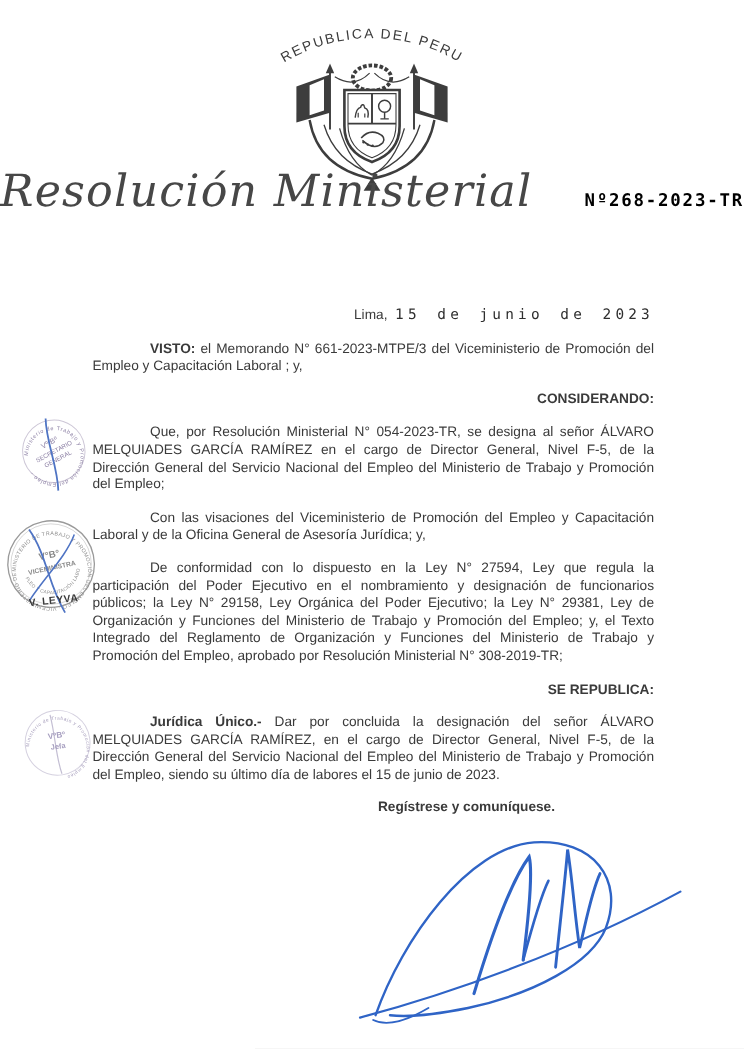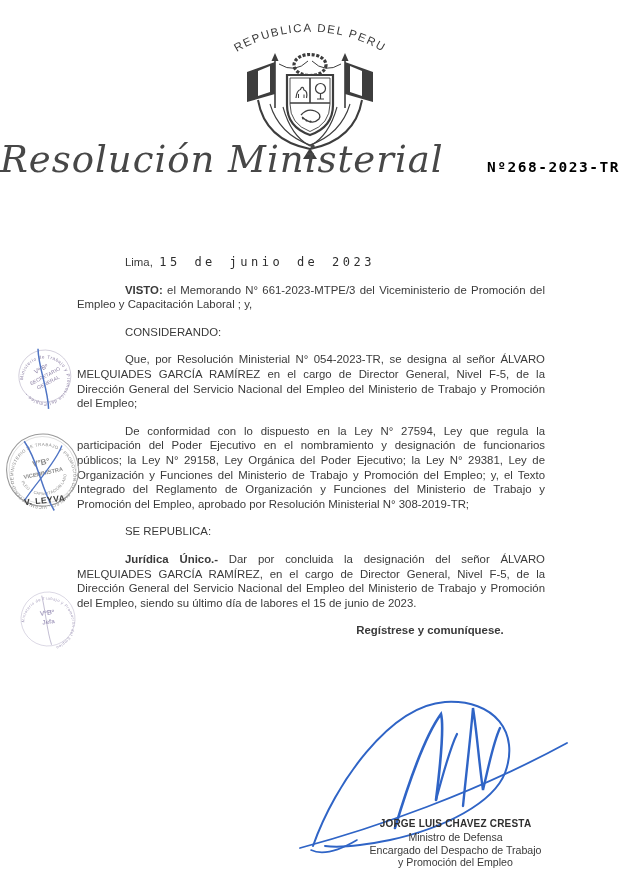--- a/index.html
+++ b/index.html
@@ -37,36 +37,36 @@
     color: #000000;
   }
   
   .doc-body {
     position: absolute; top: 255px; left: 77px; width: 468px;
     font-size: 11.4px; line-height: 14.6px;
     text-align: justify;
   }
   .doc-body p { margin: 0 0 13px 0; text-indent: 48px; }
   .bold { font-weight: bold; }
-  .date-line { text-align: left; }
+  .date-line { text-align: right; }
   .typed {
     font-family: "DejaVu Sans Mono", monospace;
     font-size: 12px;
     letter-spacing: 3.5px;
     word-spacing: 3px;
     color: #2e2e2e;
   }
-  .heading { font-weight: normal; text-align: left; }
+  .heading { font-weight: bold; text-align: right; }
   .se-resuelve { margin-top: 8px !important; }
   .closing {
     font-weight: bold;
     text-indent: 0 !important;
     margin-left: 238px !important;
     margin-top: 8px !important;
-    text-align: center;
+    text-align: left;
   }
   
   .signature-svg { position: absolute; left: 295px; top: 688px; }
   .signer-block {
     position: absolute; left: 338px; top: 818px; width: 235px;
     text-align: center; line-height: 12.8px;
   }
   .signer-name { font-weight: bold; font-size: 10px; letter-spacing: 0.2px; color: #2f2f2f; }
   .signer-line { font-size: 10.6px; color: #3a3a3a; }
   
@@ -146,44 +146,39 @@
 
   <div class="doc-body">
     <p class="date-line"><span>Lima,</span>&nbsp;
       <span class="typed">15 de junio de 2023</span></p>
 
     <p><span class="bold">VISTO:</span>&nbsp;<span>el Memorando N° 661-2023-MTPE/3 del Viceministerio de Promoción del Empleo y Capacitación Laboral ; y,</span></p>
 
     <p class="heading">CONSIDERANDO:</p>
 
     <p>Que, por Resolución Ministerial N° 054-2023-TR, se designa al señor ÁLVARO MELQUIADES GARCÍA RAMÍREZ en el cargo de Director General, Nivel F-5, de la Dirección General del Servicio Nacional del Empleo del Ministerio de Trabajo y Promoción del Empleo;</p>
+    <p>Con las visaciones del Viceministerio de Promoción del Empleo y Capacitación Laboral y de la Oficina General de Asesoría Jurídica; y,</p>
     <p>De conformidad con lo dispuesto en la Ley N° 27594, Ley que regula la participación del Poder Ejecutivo en el nombramiento y designación de funcionarios públicos; la Ley N° 29158, Ley Orgánica del Poder Ejecutivo; la Ley N° 29381, Ley de Organización y Funciones del Ministerio de Trabajo y Promoción del Empleo; y, el Texto Integrado del Reglamento de Organización y Funciones del Ministerio de Trabajo y Promoción del Empleo, aprobado por Resolución Ministerial N° 308-2019-TR;</p>
 
     <p class="heading se-resuelve">SE REPUBLICA:</p>
 
     <p><span class="bold">Jurídica Único.-</span>&nbsp;<span>Dar por concluida la designación del señor ÁLVARO MELQUIADES GARCÍA RAMÍREZ, en el cargo de Director General, Nivel F-5, de la Dirección General del Servicio Nacional del Empleo del Ministerio de Trabajo y Promoción del Empleo, siendo su último día de labores el 15 de junio de 2023.</span></p>
 
     <p class="closing">Regístrese y comuníquese.</p>
   </div>
 
   <svg class="signature-svg" width="290" height="172" viewBox="0 0 290 172" fill="none" stroke="#2f64c6" stroke-width="2" stroke-linecap="round">
     <path d="M 18 158 C 40 95, 95 18, 150 14 C 200 11, 225 45, 210 85 C 198 115, 150 140, 95 152 C 70 157, 45 160, 30 158"></path>
     <path d="M 100 140 C 115 90, 132 45, 146 26 C 149 38, 145 80, 141 112" stroke-width="2.6"></path>
     <path d="M 141 112 C 149 82, 156 58, 162 46" stroke-width="2.2"></path>
     <path d="M 168 118 C 172 78, 176 45, 178 20 C 182 45, 184 75, 188 102 C 194 77, 198 55, 205 40" stroke-width="2.4"></path>
     <path d="M 5 160 C 80 140, 180 105, 272 55" stroke-width="1.8"></path>
     <path d="M 62 152 C 45 162, 28 168, 16 162" stroke-width="1.6"></path>
   </svg>
 
-  <div class="signer-block">
-    <div class="signer-name">JORGE LUIS CHAVEZ CRESTA</div>
-    <div class="signer-line">Ministro de Defensa</div>
-    <div class="signer-line">Encargado del Despacho de Trabajo</div>
-    <div class="signer-line">y Promoción del Empleo</div>
-  </div>
 
   <svg class="stamp stamp1" width="64" height="68" viewBox="0 0 64 68">
     <defs>
         <path id="s1r" d="M 10 33 A 22 22 0 1 1 9.99 33.05" fill="none"></path>
       </defs>
     <circle cx="32" cy="33" r="26" fill="none" stroke="rgba(141,129,165,0.45)" stroke-width="0.8"></circle>
     <text font-family="Liberation Sans, sans-serif" font-size="4.6" fill="#8d81a5" letter-spacing="0.6">
       <textPath href="#s1r">Ministerio de Trabajo y Promoción del Empleo -</textPath>
     </text>
     <g transform="rotate(-18 32 33)" fill="#8d81a5" text-anchor="middle" font-family="Liberation Sans, sans-serif">

